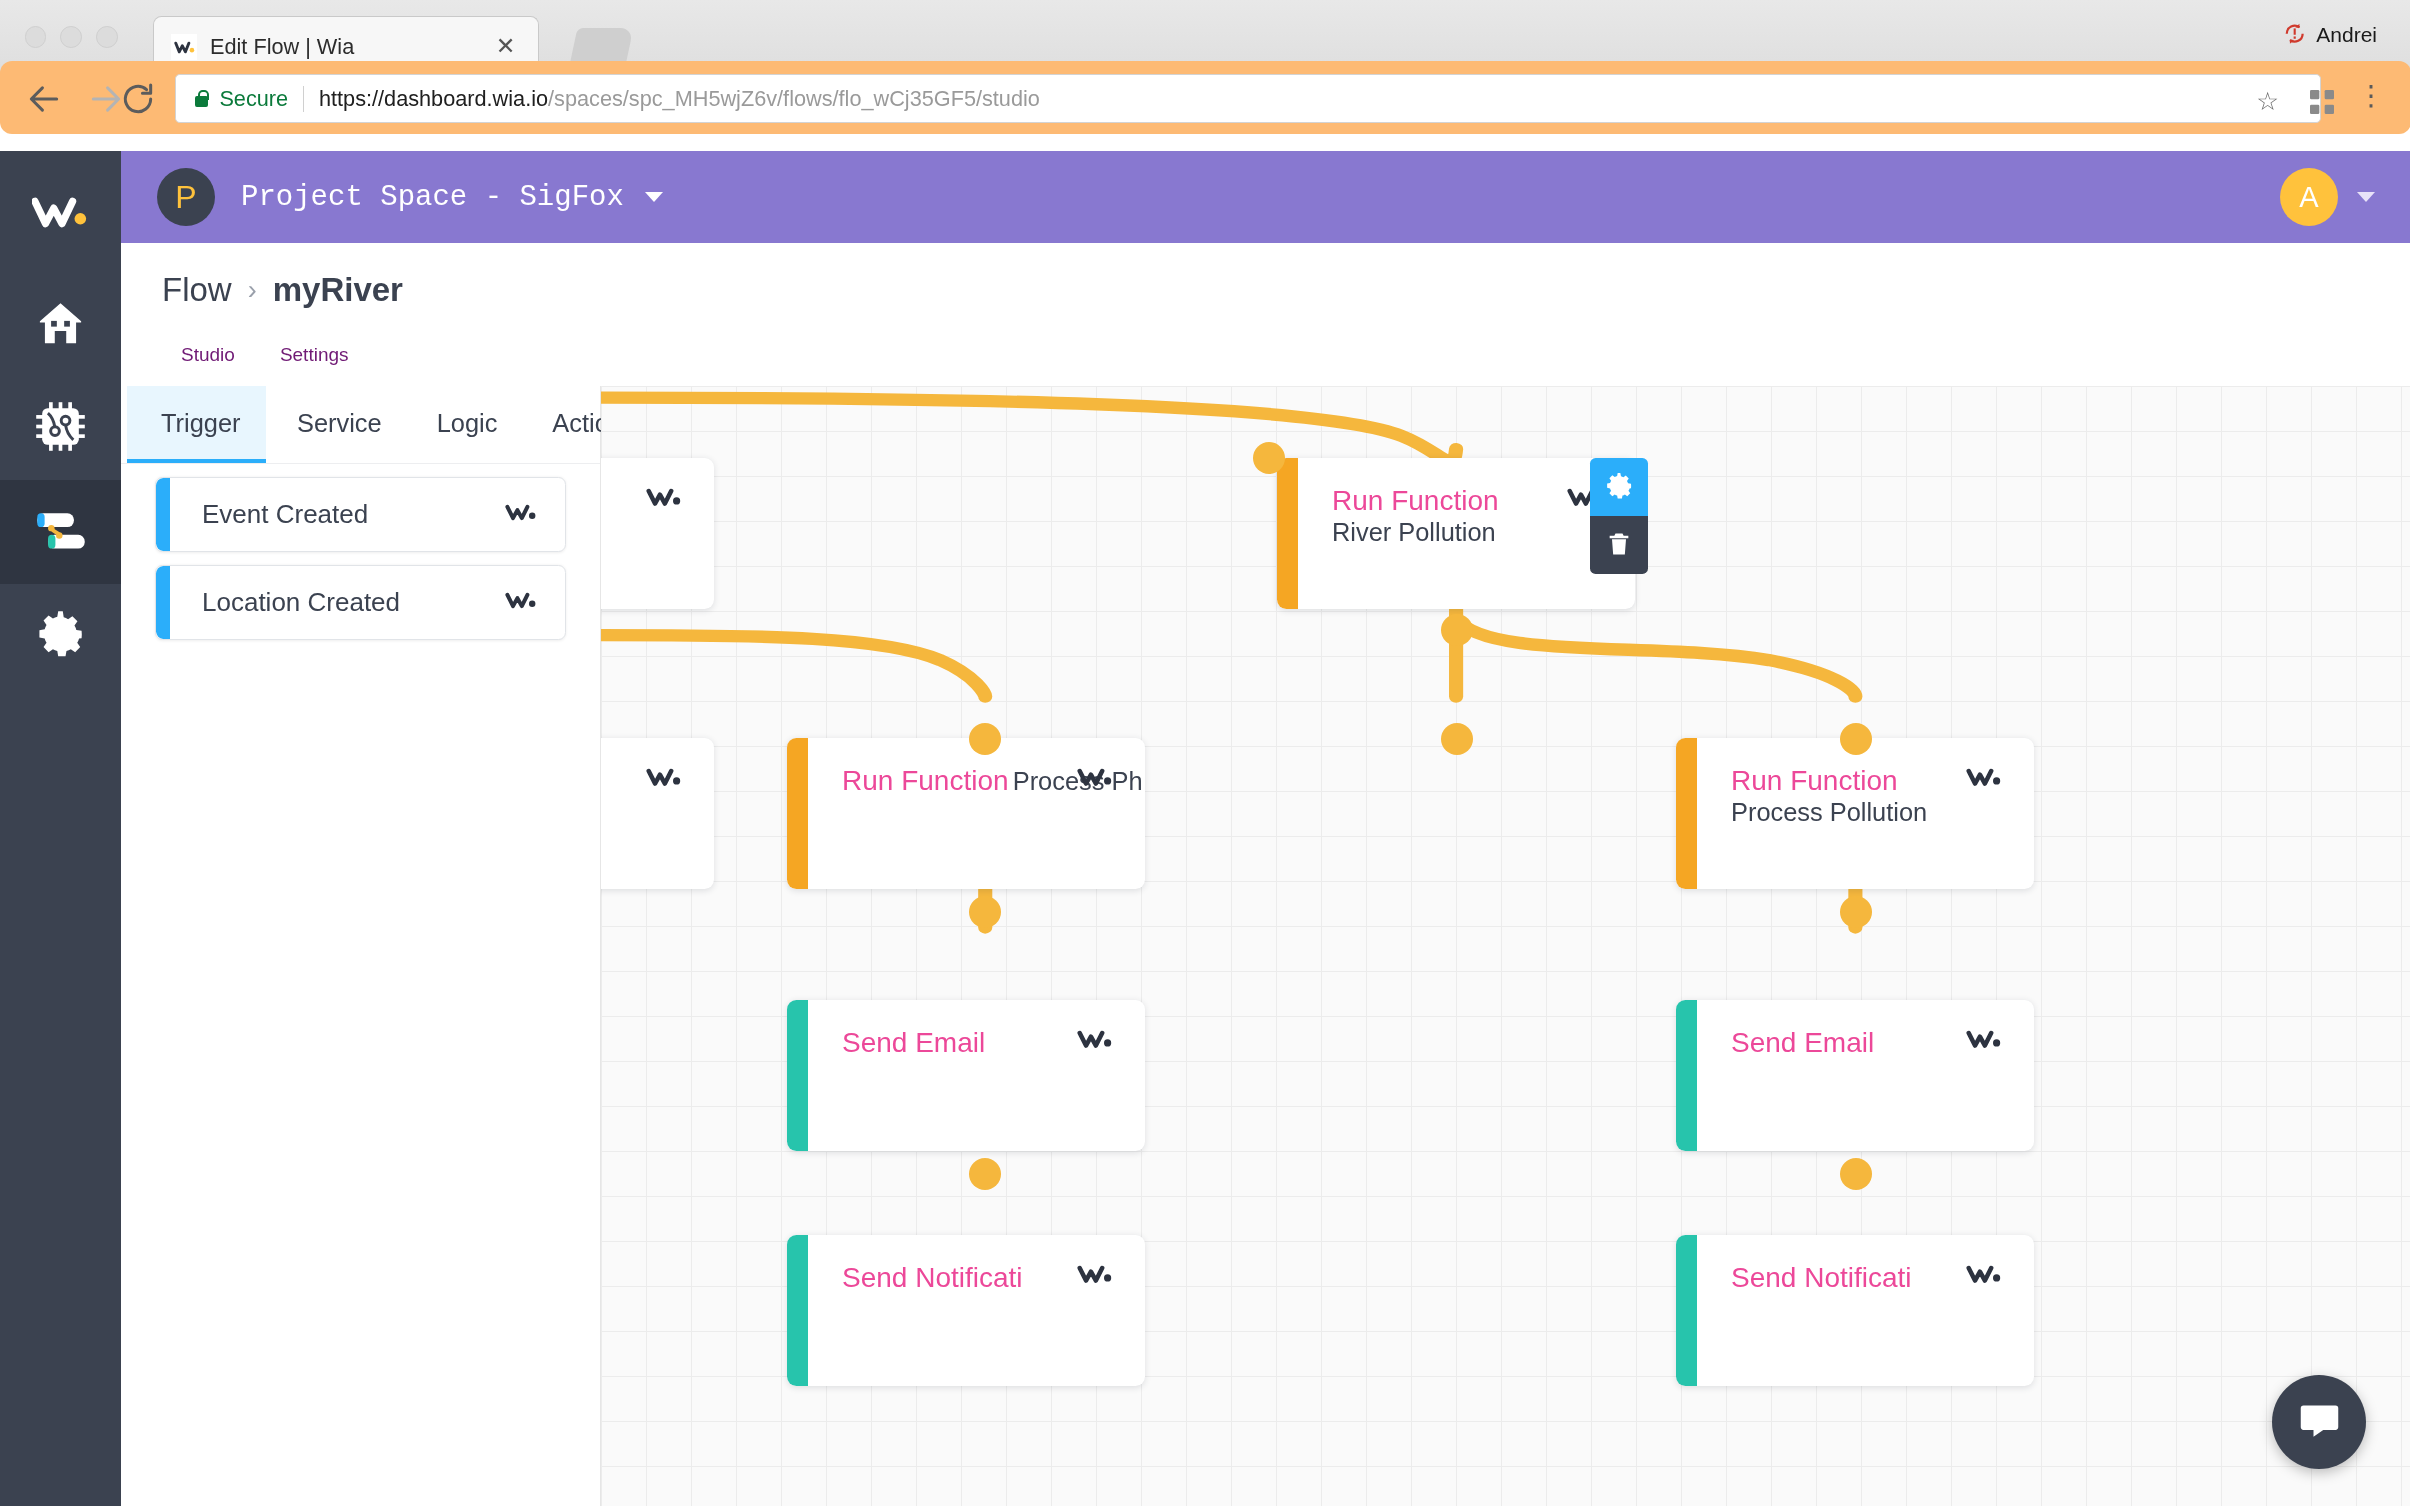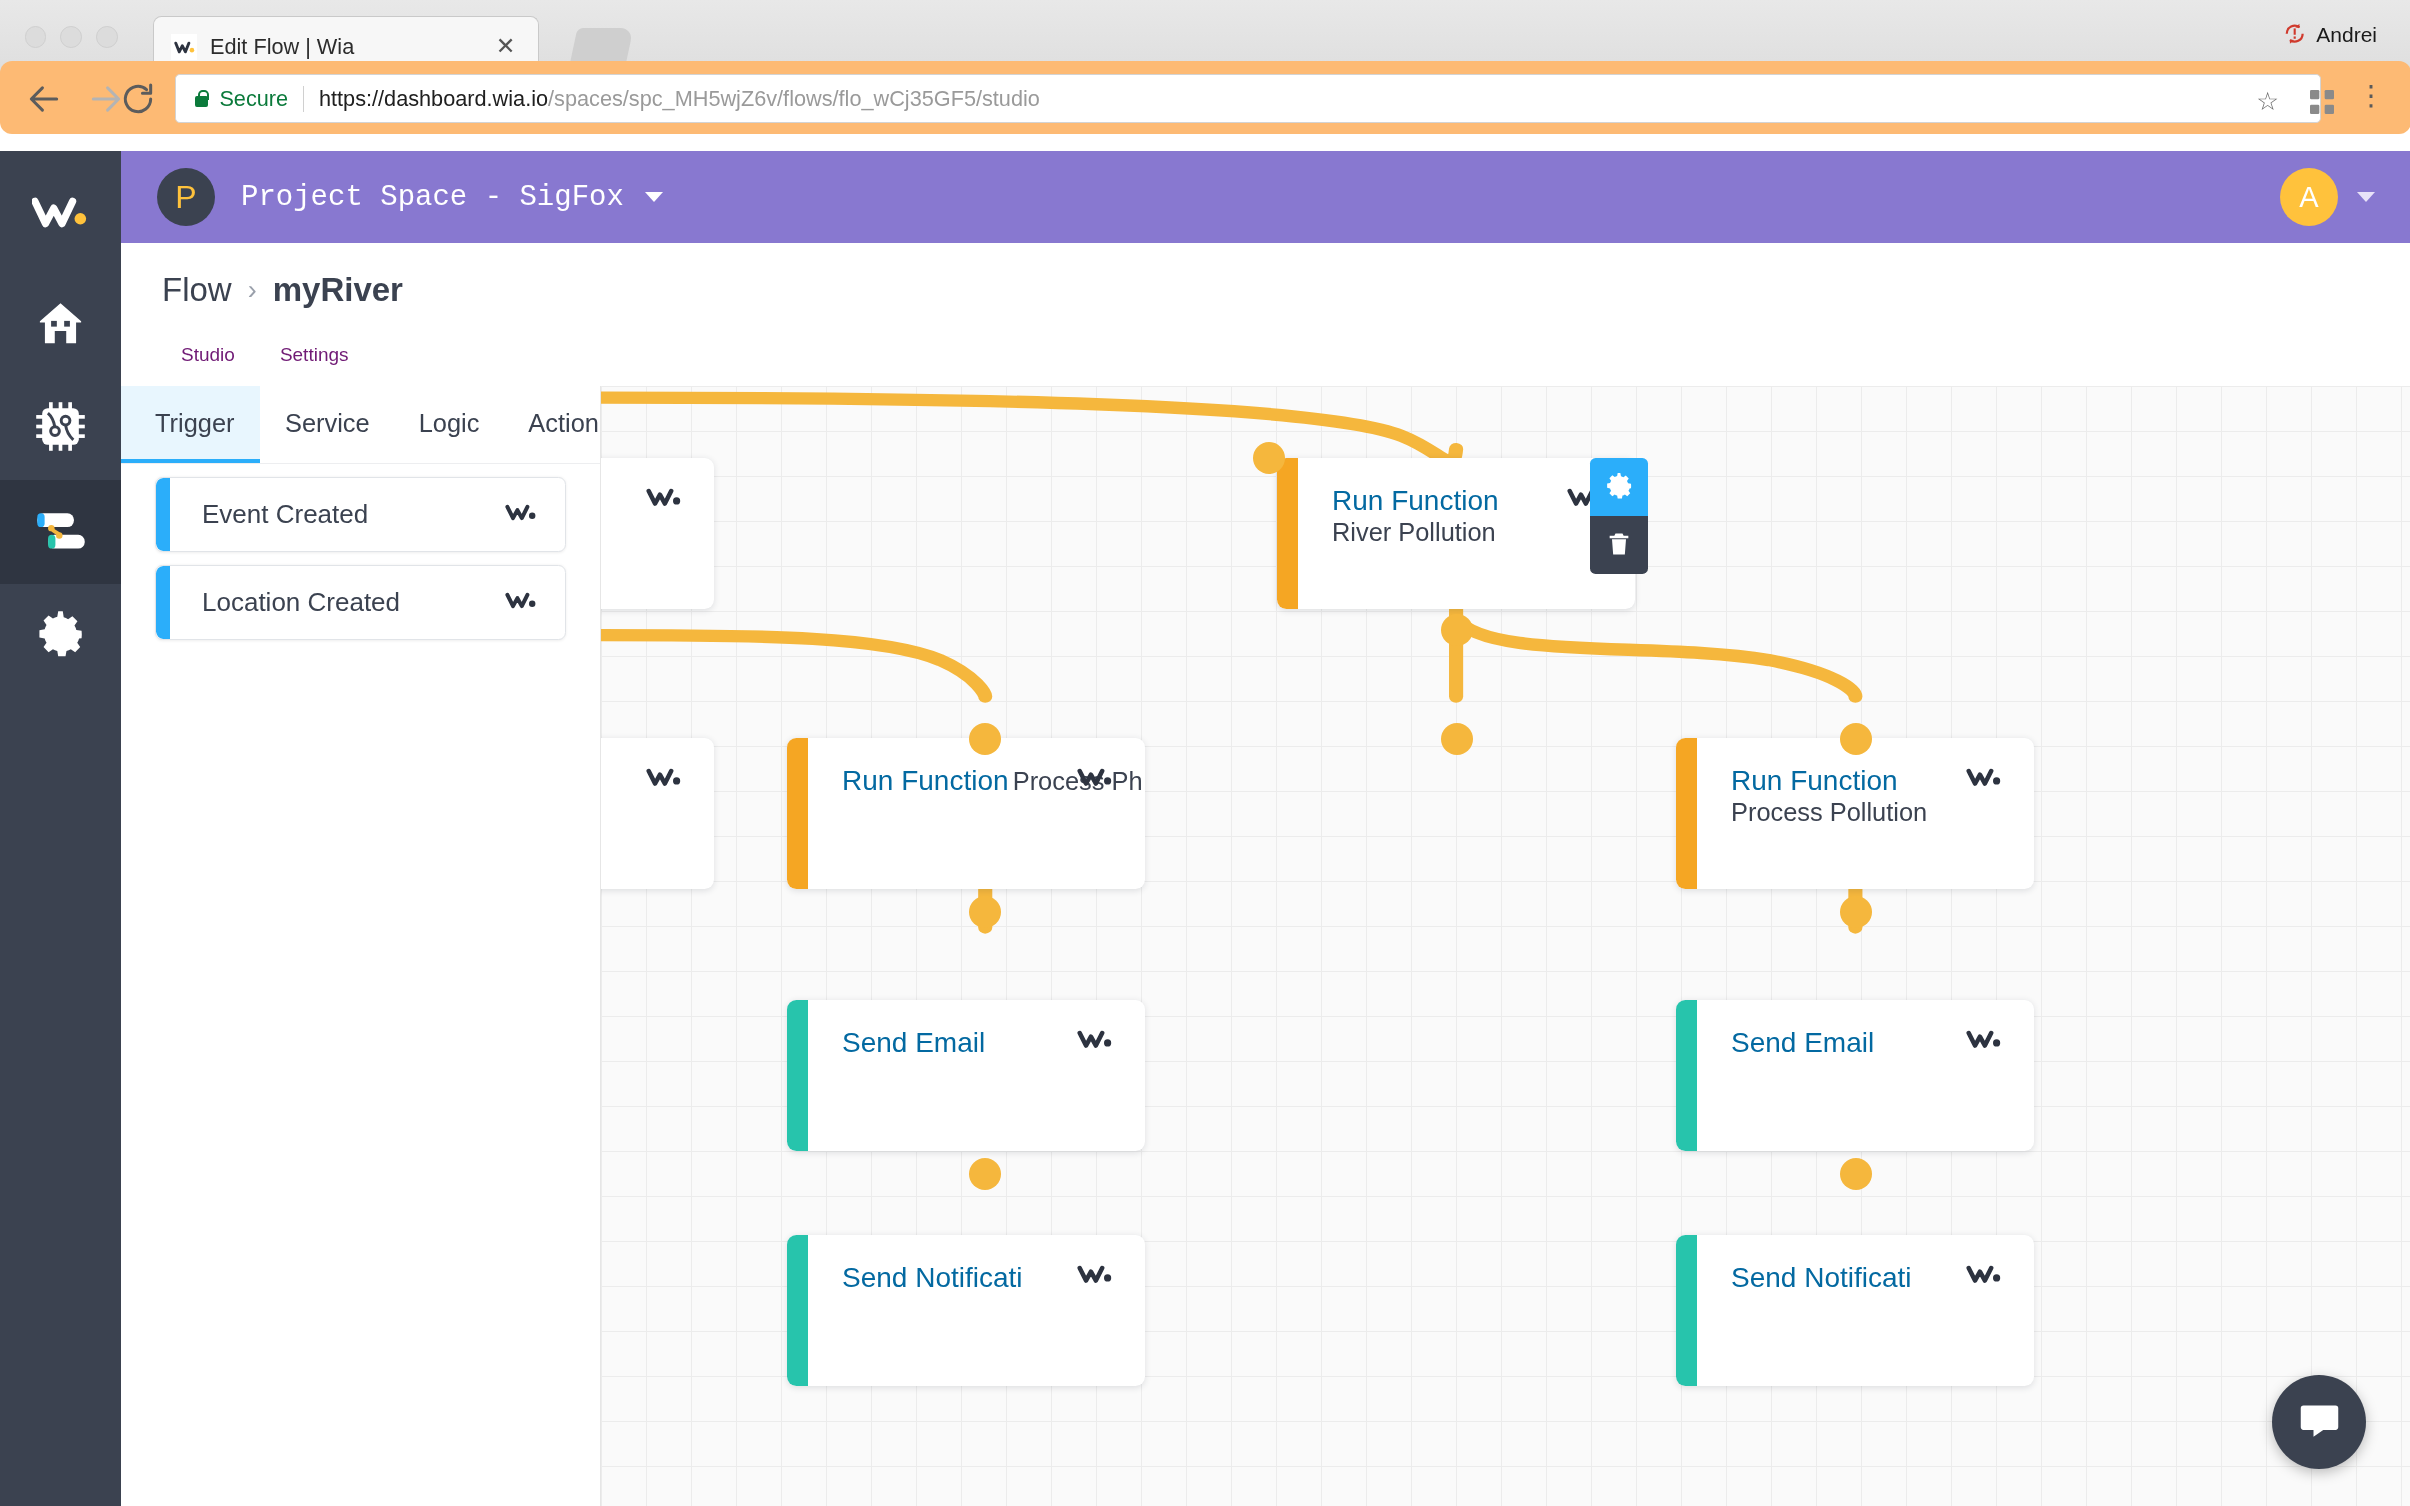--- a/index.html
+++ b/index.html
@@ -114,21 +114,21 @@
   .mode-btn.active { background: #2BAEFA; color: #ffffff; }
 
   
   .palette {
     position: absolute; left: 121px; top: 235px; width: 480px; bottom: 0;
     background: #ffffff; border-right: 0.9px solid #e6e6e6;
   }
   .palette-tabs { display: flex; border-bottom: 1.9px solid #edeef0; }
   .ptabs-item {
     font-size: 25.4px; color: #3b4250; padding: 22.6px 0 21px 0; cursor: pointer;
-    border-bottom: 4.7px solid transparent; text-align: center; flex: 0 0 auto;
+    border-bottom: 4.7px solid transparent; text-align: center; flex: 0 0 auto; margin-left: 6px;
   }
   .ptabs-item.active { background: #e8f6fe; border-bottom-color: #2BAEFA; }
   .palette-group-title { font-size: 29px; color: #3b4250; padding: 40px 0 11.3px 34px; }
   .palette-card {
     margin: 13px 34px 0 34px; height: 75px; background: #ffffff;
     border: 0.9px solid #e1e4e8; border-radius: 7.5px; display: flex; align-items: center;
     box-shadow: 0 0.9px 2.8px rgba(0,0,0,0.07); position: relative; overflow: hidden; cursor: pointer;
   }
   .palette-card .lbar { width: 14px; height: 100%; background: #2BAEFA; flex: 0 0 auto; border-radius: 7.5px 0 0 7.5px; }
   .palette-card .ctext { font-size: 26px; color: #3b4250; margin-left: 32px; flex: 1 1 auto; }
@@ -146,21 +146,21 @@
   }
   .wires { position: absolute; left: 0; top: 0; width: 100%; height: 100%; }
 
   .node {
     position: absolute; background: #ffffff; border-radius: 9.4px;
     box-shadow: 0 1.9px 6.6px rgba(40,45,60,0.13);
     display: flex; overflow: hidden; cursor: pointer;
   }
   .node .lbar { width: 21px; flex: 0 0 auto; }
   .node .body { flex: 1 1 auto; padding: 26px 0 0 34px; position: relative; }
-  .node .title { font-size: 28px; color: #0369a1; line-height: 1.2; white-space: nowrap; }
+  .node .title { font-size: 28px; color: #ec4899; line-height: 1.2; white-space: nowrap; }
   .node .sub { font-size: 25.4px; color: #3b4250; margin-top: 9.4px; white-space: nowrap; }
   .node .nlogo { position: absolute; right: 32px; top: 28px; }
 
   .dot {
     position: absolute; width: 32px; height: 32px; border-radius: 50%;
     background: #F5B73D; z-index: 5;
   }
 
   .node-tools { position: absolute; width: 58px; z-index: 8; }
   .tool-btn {

